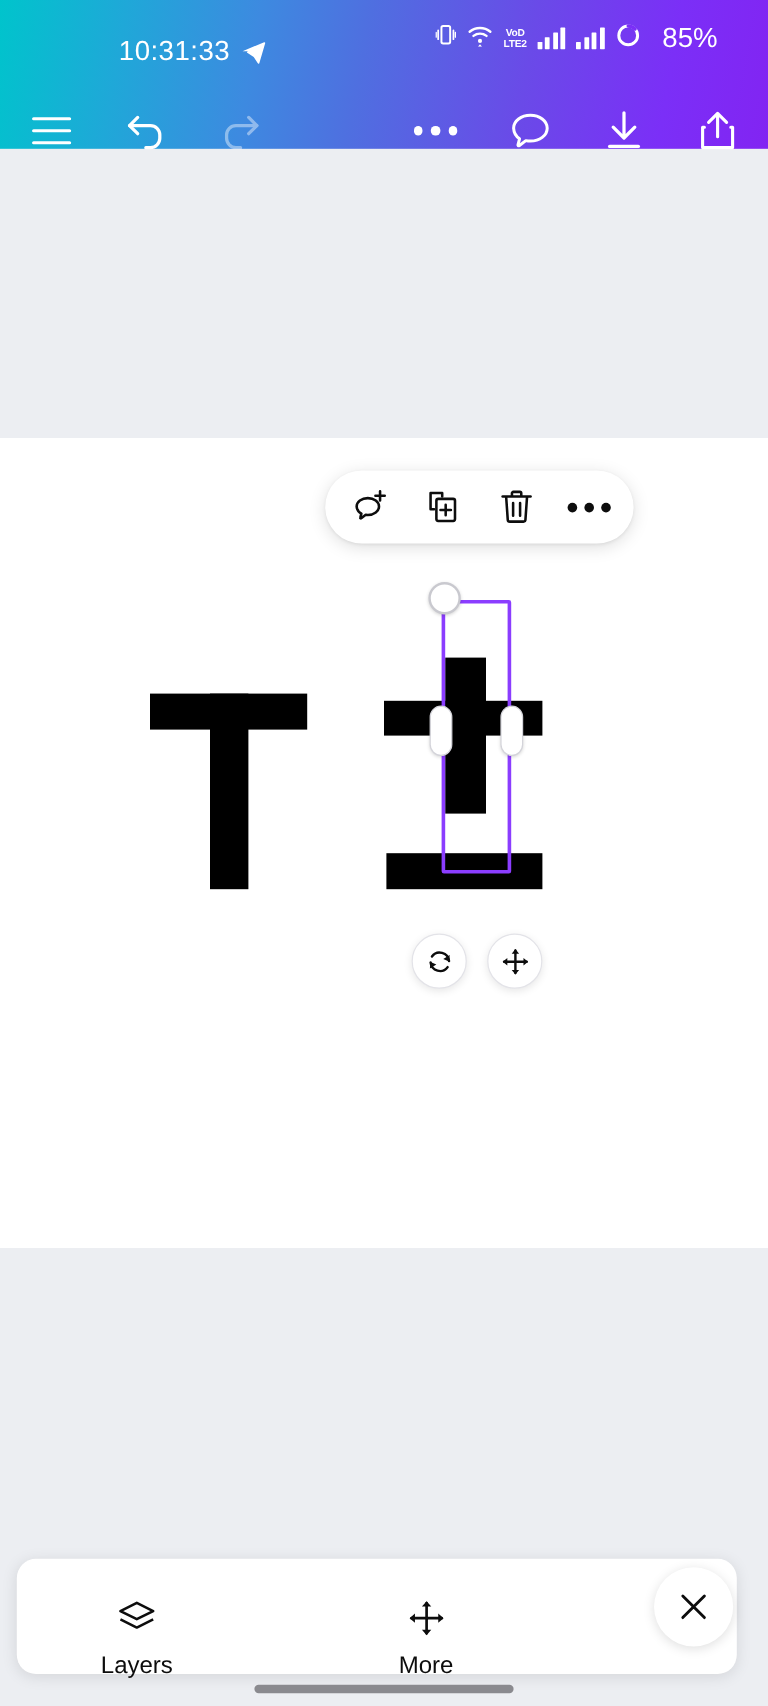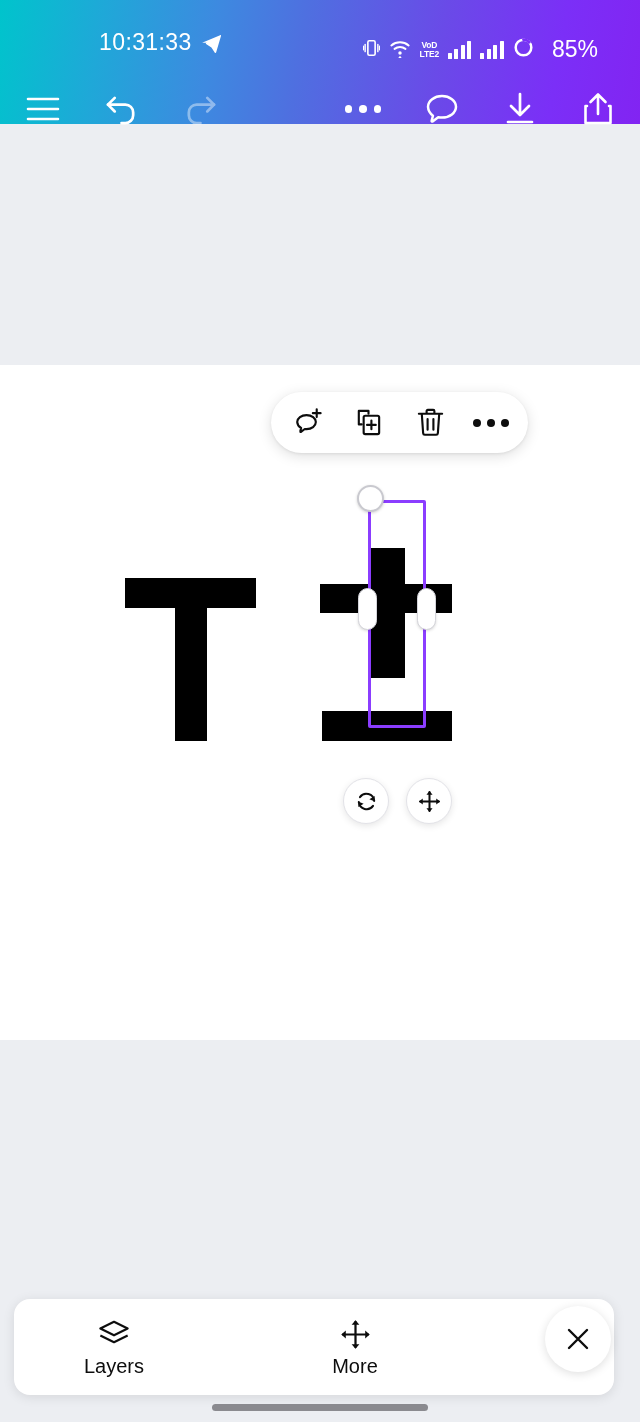--- a/index.html
+++ b/index.html
@@ -21,21 +21,21 @@
     position:absolute; top:0; left:0; width:640px; height:72px;
     display:flex; align-items:center; color:#fff;
   }
   .sb-time {
     position:absolute; left:99px; top:29px;
     font-size:23px; font-weight:500; letter-spacing:.4px;
     color:#fff; white-space:nowrap;
   }
   .sb-send { position:absolute; left:200px; top:32px; }
   .sb-right {
-    position:absolute; right:42px; top:36px;
+    position:absolute; right:42px; top:18px;
     display:flex; align-items:center; gap:9px;
   }
   .sb-batt-pct { font-size:23px; font-weight:500; color:#fff; margin-left:9px; }
   .volte {
     display:flex; flex-direction:column; justify-content:center;
     align-items:center; line-height:1; gap:1px;
   }
   .volte b {
     font-size:8.5px; font-weight:700; letter-spacing:-.2px;
     color:#fff; font-family:"Liberation Sans", sans-serif;
@@ -128,22 +128,22 @@
   
   .bottom-panel {
     position:absolute; left:14px; top:1299px; width:600px; height:96px;
     background:#fff; border-radius:16px;
     box-shadow:0 2px 12px rgba(0,0,0,.10);
   }
   .bp-items {
     position:absolute; inset:0; display:flex; align-items:center;
   }
   .bp-item {
-    position:absolute; top:18px; display:flex; flex-direction:column;
-    align-items:center; justify-content:flex-start; gap:4px;
+    position:absolute; top:32px; display:flex; flex-direction:column;
+    align-items:center; justify-content:flex-start; gap:12px;
     cursor:pointer; width:116px;
   }
   .bp-icon { height:34px; display:flex; align-items:center; justify-content:center; }
   .bp-label {
     font-size:20px; color:#0d0d0d; font-weight:400; white-space:nowrap;
   }
   .bp-dots { display:flex; gap:7px; }
   .bp-dots span {
     width:9px; height:9px; border-radius:50%; background:#0d0d0d; display:block;
   }

